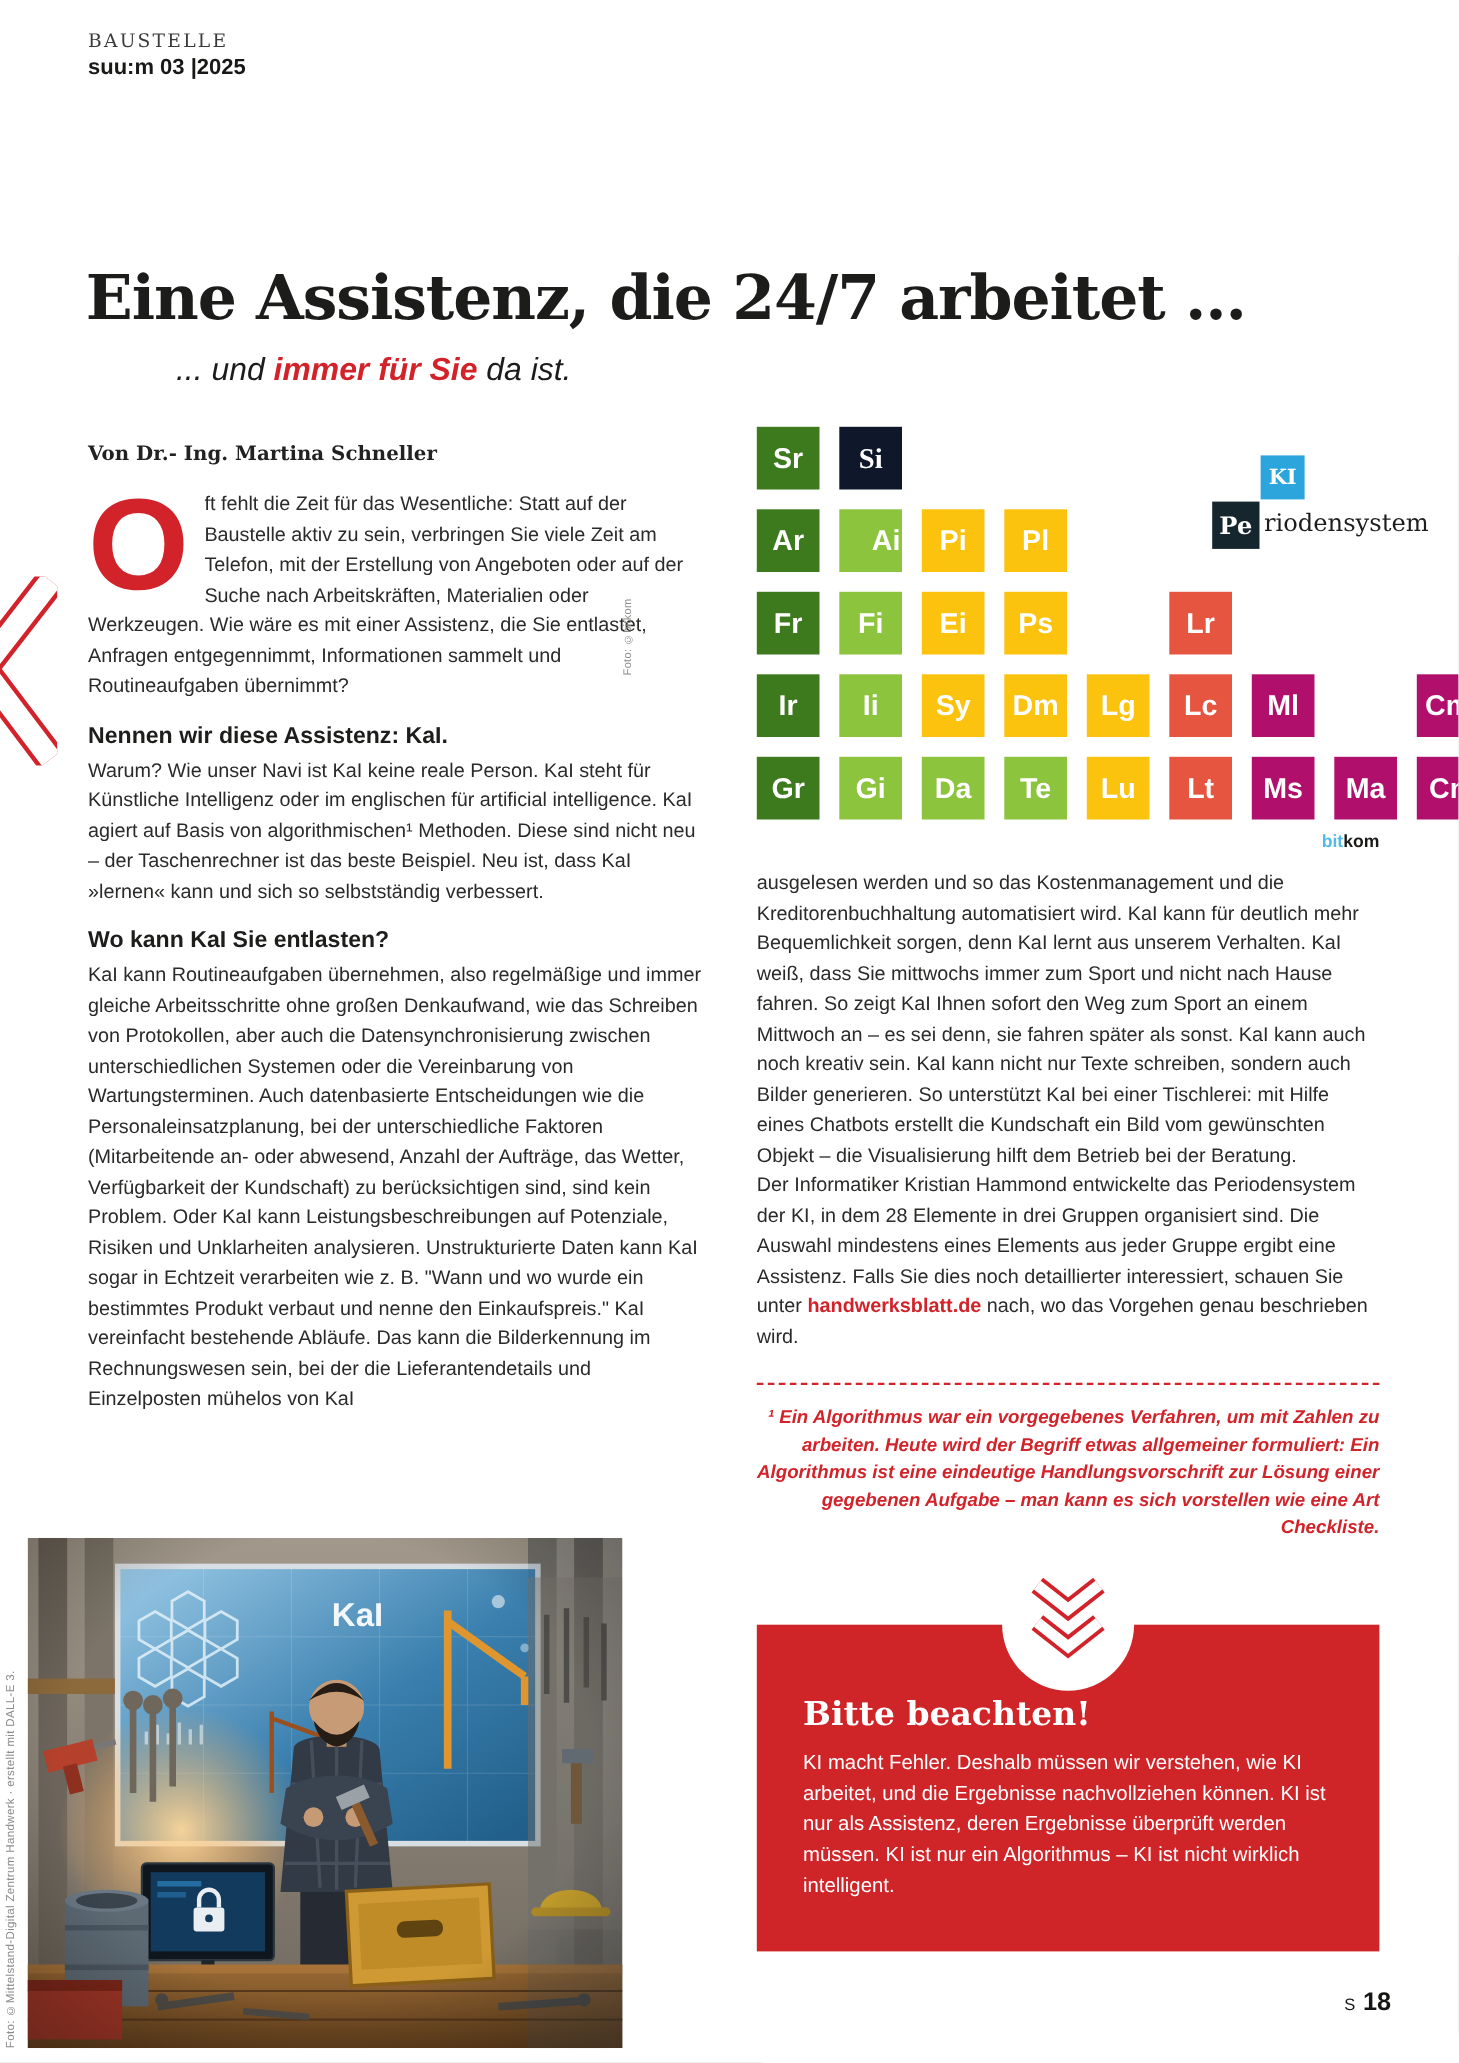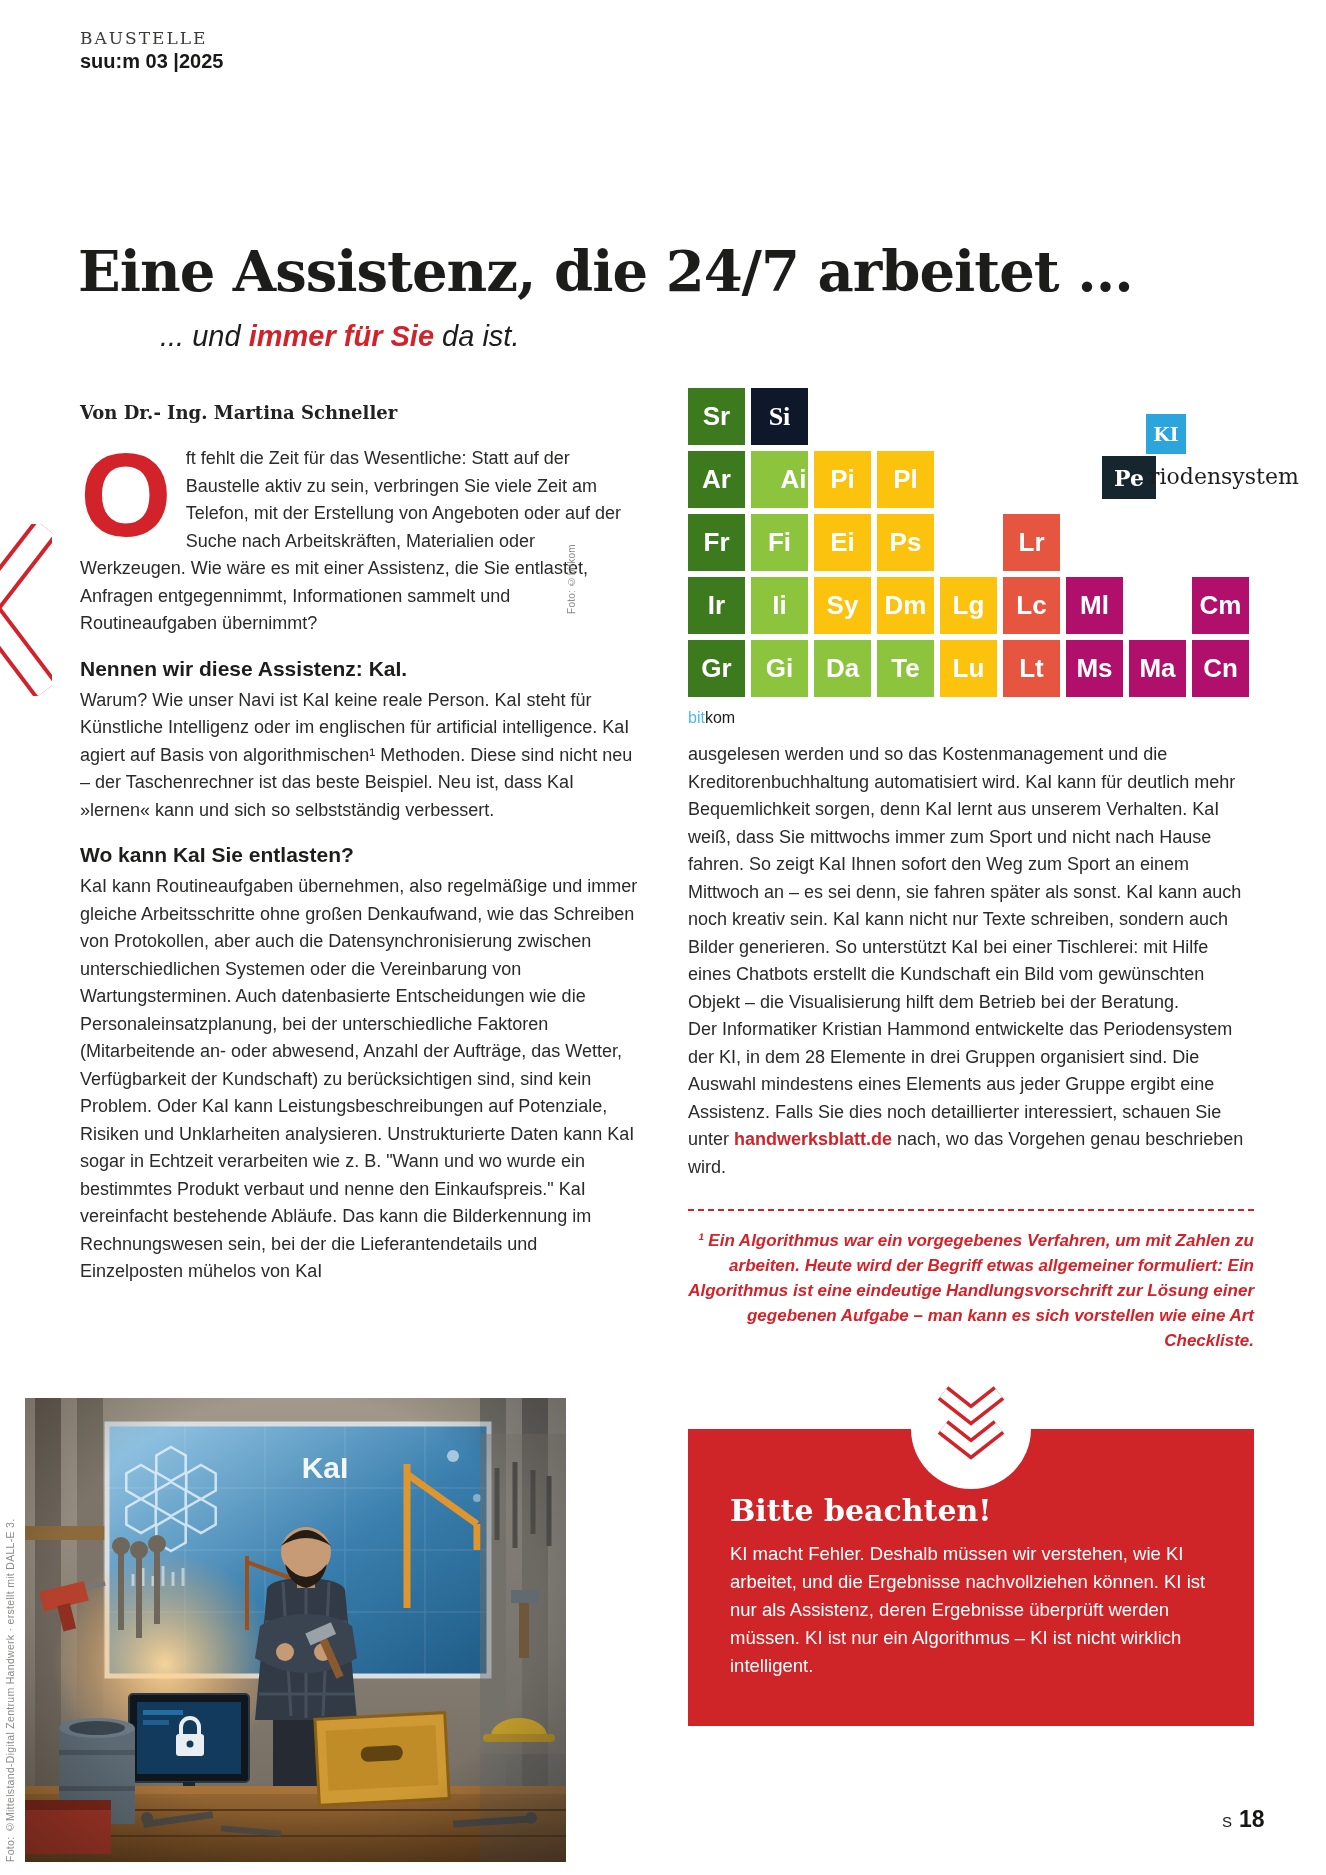--- a/index.html
+++ b/index.html
@@ -27,32 +27,32 @@
   .col-right{position:absolute;left:688px;top:388px;width:566px;}
   .byline{font-family:"DejaVu Serif",serif;font-weight:bold;font-size:18px;color:#222;}
   .body-p{font-size:18px;line-height:27.5px;color:#2a2a29;margin:0 0 0 0;text-align:left;}
   .intro{margin-top:22px;}
   .dropcap{float:left;font-size:118px;line-height:84px;font-weight:bold;color:var(--accent);
            margin:8px 14px 0 0;}
   .sec-h{font-size:21px;font-weight:bold;color:#1d1d1c;margin:18px 0 5px 0;line-height:26px;}
 
   
   .pt-figure{position:relative;width:566px;margin:0 0 14px 0;}
-  .pt-grid{display:grid;grid-template-columns:repeat(9,57px);grid-auto-rows:57px;gap:6px;}
+  .pt-grid{display:grid;grid-template-columns:repeat(9,57px);grid-auto-rows:57px;gap:18px;}
   .pt-cell{display:flex;align-items:center;justify-content:center;color:#fff;
            font-size:26px;font-weight:bold;}
   .pt-logo-ki{position:absolute;left:458px;top:26px;width:40px;height:40px;background:var(--ki-blue);
               display:flex;align-items:center;justify-content:center;color:#fff;
               font-family:"DejaVu Serif",serif;font-size:19px;font-weight:bold;}
-  .pt-logo-pe{position:absolute;left:414px;top:68px;width:54px;height:43px;background:var(--pe-dark);
+  .pt-logo-pe{position:absolute;left:414px;top:68px;width:43px;height:43px;background:var(--pe-dark);
               display:flex;align-items:center;justify-content:center;color:#fff;
               font-family:"DejaVu Serif",serif;font-size:22px;font-weight:bold;}
   .pt-logo-rest{position:absolute;left:461px;top:76px;font-family:"DejaVu Serif",serif;
                 font-size:22px;color:#1d1d1c;}
-  .pt-brand{font-size:16px;font-weight:normal;margin-top:12px;}
+  .pt-brand{text-align:right;font-size:16px;font-weight:bold;margin-top:12px;}
   .pt-brand .bit{color:var(--bit-blue);} .pt-brand .kom{color:#1a1a19;}
 
   .inline-link{color:var(--accent);font-weight:bold;cursor:pointer;}
   .divider{border:none;border-top:2px dashed var(--accent);margin:28px 0 14px 0;}
   .footnote{font-size:17px;line-height:25px;font-style:italic;font-weight:bold;color:var(--accent);text-align:right;}
 
   
   .notice{position:relative;background:var(--notice);margin-top:76px;padding:64px 42px 46px 42px;color:#fff;}
   .notice-notch{position:absolute;left:50%;top:-60px;margin-left:-60px;width:120px;height:120px;
                 border-radius:50%;background:#ffffff;}

